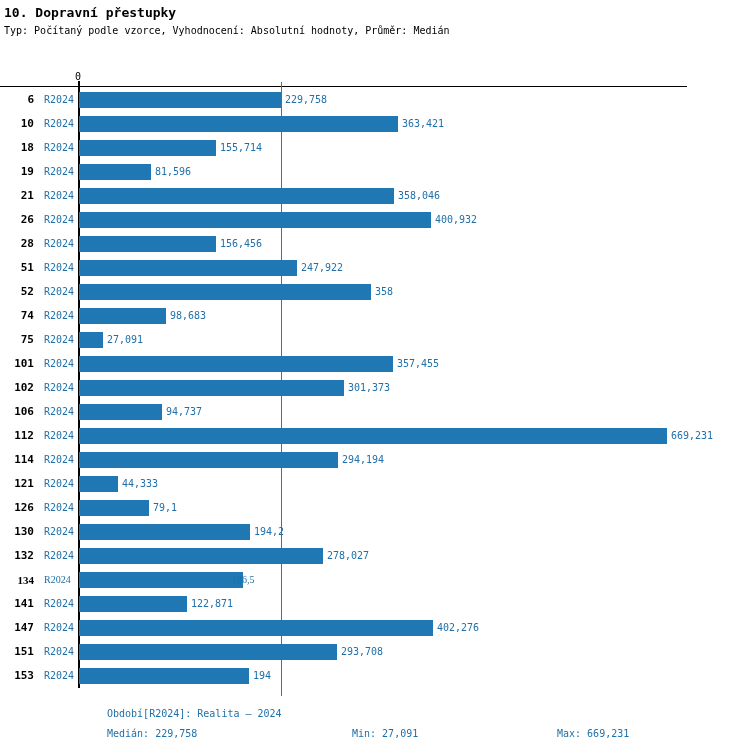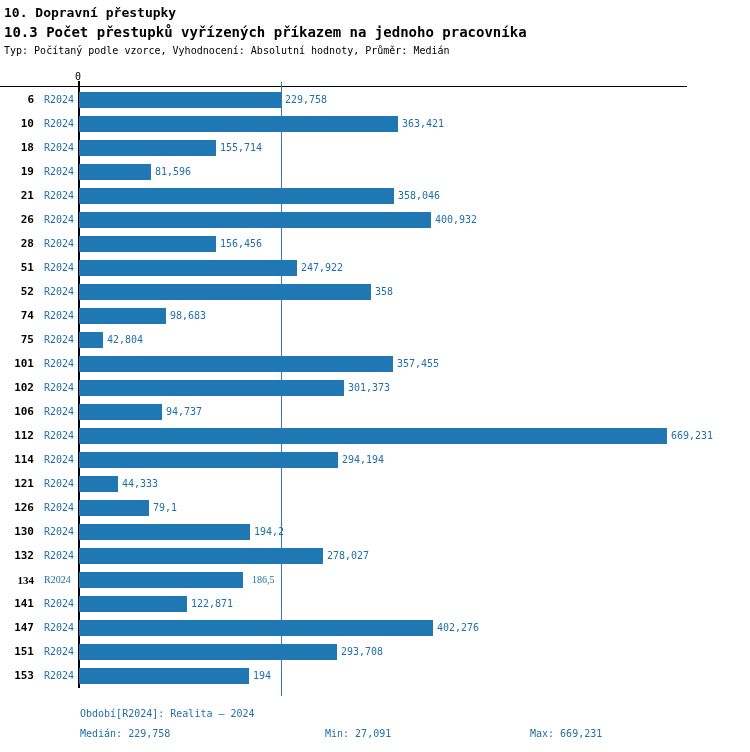--- a/index.html
+++ b/index.html
@@ -115,37 +115,37 @@
     white-space: nowrap;
   }
 
   
   #footer {
     position: absolute;
     left: 0;
     width: 720px;
     font-size: 10px;
     color: #1f6fa8;
+    padding-left: 27px;
   }
   .footer-line { position: relative; height: 20px; }
   .footer-cell {
     position: absolute;
     white-space: nowrap;
     line-height: 20px;
   }
   .f-left   { left: 80px; }
   .f-mid    { left: 325px; }
   .f-right  { left: 530px; }
 </style>
 </head>
 <body>
 
 <div id="header">
   <div id="title-main">10. Dopravní přestupky</div>
-  <div id="title-sub">10.3 Počet přestupků vyřízených příkazem na jednoho pracovníka</div>
   <div id="meta-line">Typ: Počítaný podle vzorce, Vyhodnocení: Absolutní hodnoty, Průměr: Medián</div>
 </div>
 
 <div id="chart">
   <div id="plot">
       <div class="top-rule" style="left: 0px; top: 86px; width: 687px;"></div>
       <div class="axis-zero-label" style="left: 75px; top: 72px;">0</div>
       <div class="axis-line" style="left: 78px; top: 81px; height: 607px;"></div>
       <div class="median-line" style="left: 281px; top: 82px; height: 614px;"></div>
       <div class="row" style="top: 88px;">
@@ -205,21 +205,21 @@
       <div class="row" style="top: 304px;">
         <span class="row-index">74</span>
         <span class="row-series">R2024</span>
         <div class="bar" style="left: 79px; width: 87px; background: rgb(31, 119, 180);"></div>
         <span class="bar-value" style="left: 170px;">98,683</span>
       </div>
       <div class="row" style="top: 328px;">
         <span class="row-index">75</span>
         <span class="row-series">R2024</span>
         <div class="bar" style="left: 79px; width: 24px; background: rgb(31, 119, 180);"></div>
-        <span class="bar-value" style="left: 107px;">42,804</span>
+        <span class="bar-value" style="left: 107px;">27,091</span>
       </div>
       <div class="row" style="top: 352px;">
         <span class="row-index">101</span>
         <span class="row-series">R2024</span>
         <div class="bar" style="left: 79px; width: 314px; background: rgb(31, 119, 180);"></div>
         <span class="bar-value" style="left: 397px;">357,455</span>
       </div>
       <div class="row" style="top: 376px;">
         <span class="row-index">102</span>
         <span class="row-series">R2024</span>
@@ -265,21 +265,21 @@
       <div class="row" style="top: 544px;">
         <span class="row-index">132</span>
         <span class="row-series">R2024</span>
         <div class="bar" style="left: 79px; width: 244px; background: rgb(31, 119, 180);"></div>
         <span class="bar-value" style="left: 327px;">278,027</span>
       </div>
       <div class="row" style="top: 568px; font-family: Liberation Serif, serif;">
         <span class="row-index">134</span>
         <span class="row-series">R2024</span>
         <div class="bar" style="left: 79px; width: 164px; background: rgb(31, 119, 180);"></div>
-        <span class="bar-value" style="left: 252px; text-align: center;">186,5</span>
+        <span class="bar-value" style="left: 232px; text-align: center;">186,5</span>
       </div>
       <div class="row" style="top: 592px;">
         <span class="row-index">141</span>
         <span class="row-series">R2024</span>
         <div class="bar" style="left: 79px; width: 108px; background: rgb(31, 119, 180);"></div>
         <span class="bar-value" style="left: 191px;">122,871</span>
       </div>
       <div class="row" style="top: 616px;">
         <span class="row-index">147</span>
         <span class="row-series">R2024</span>

